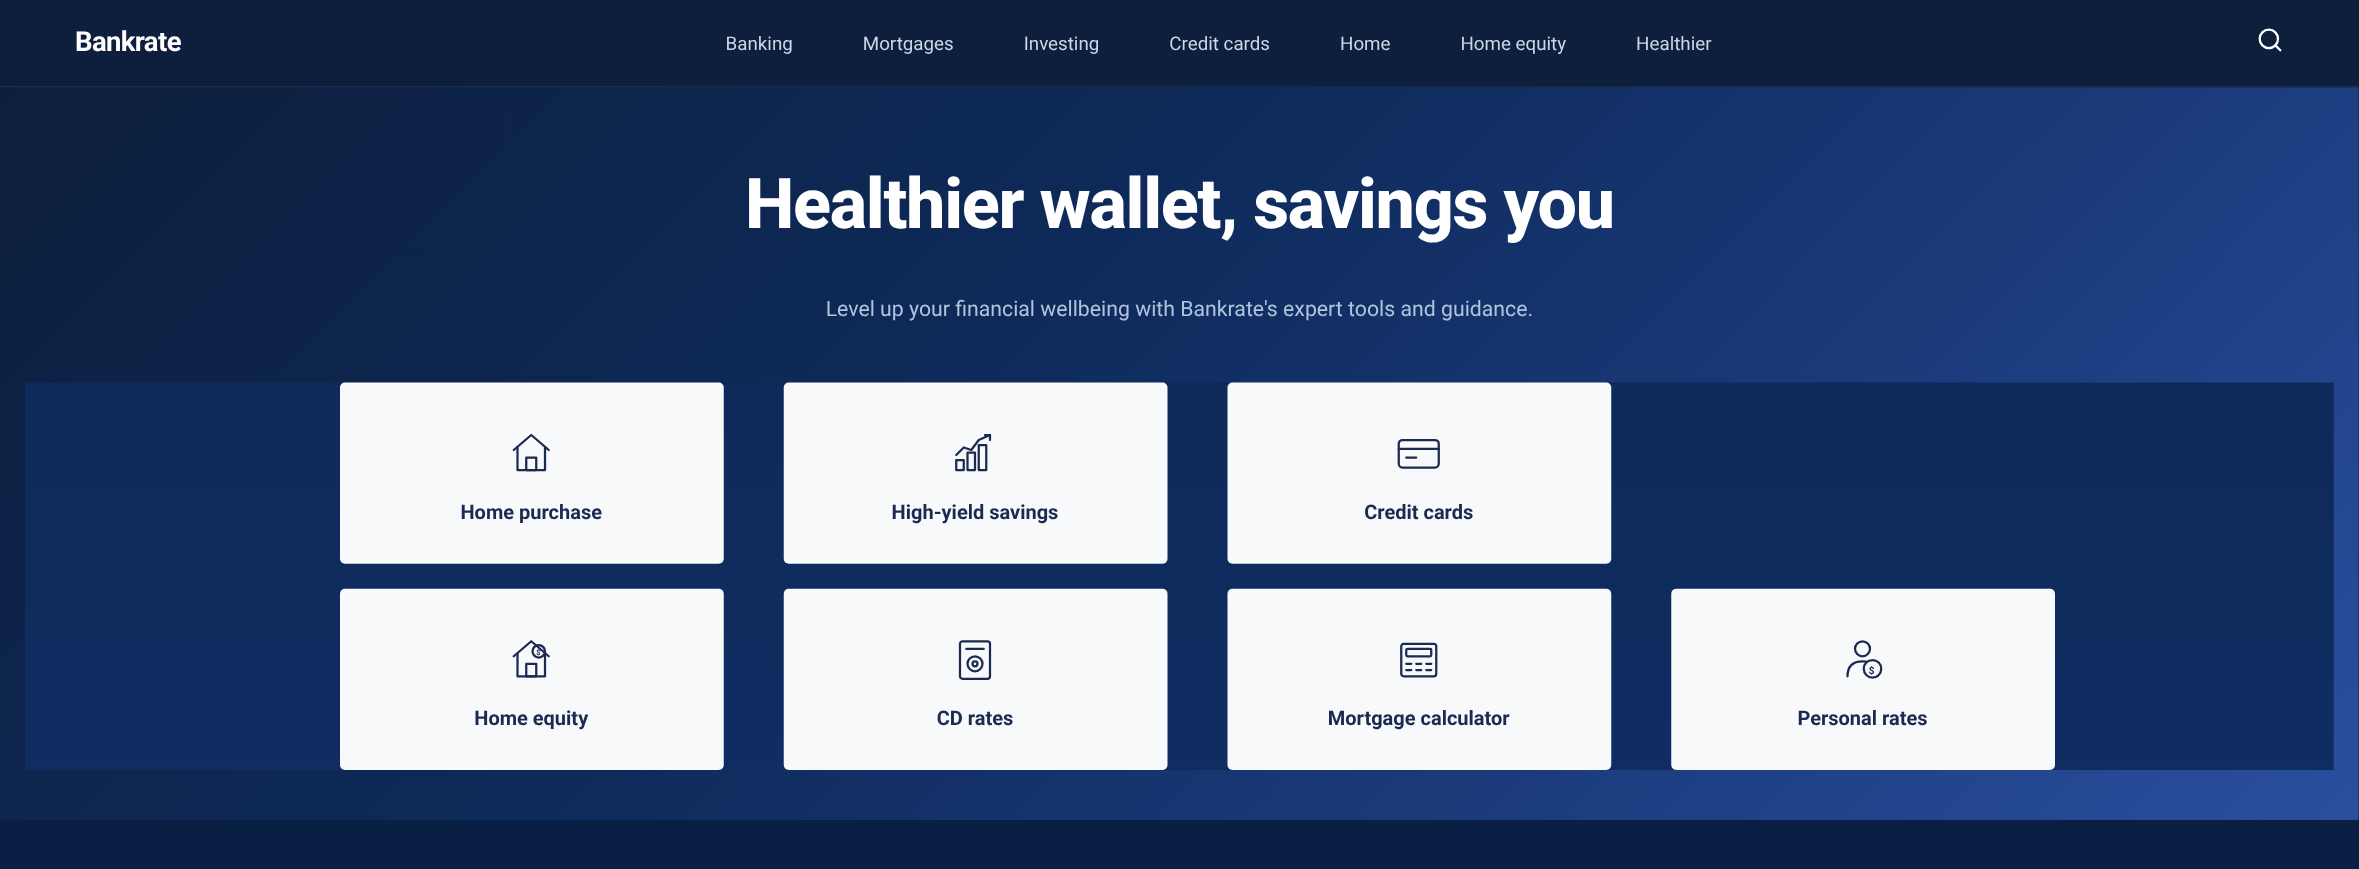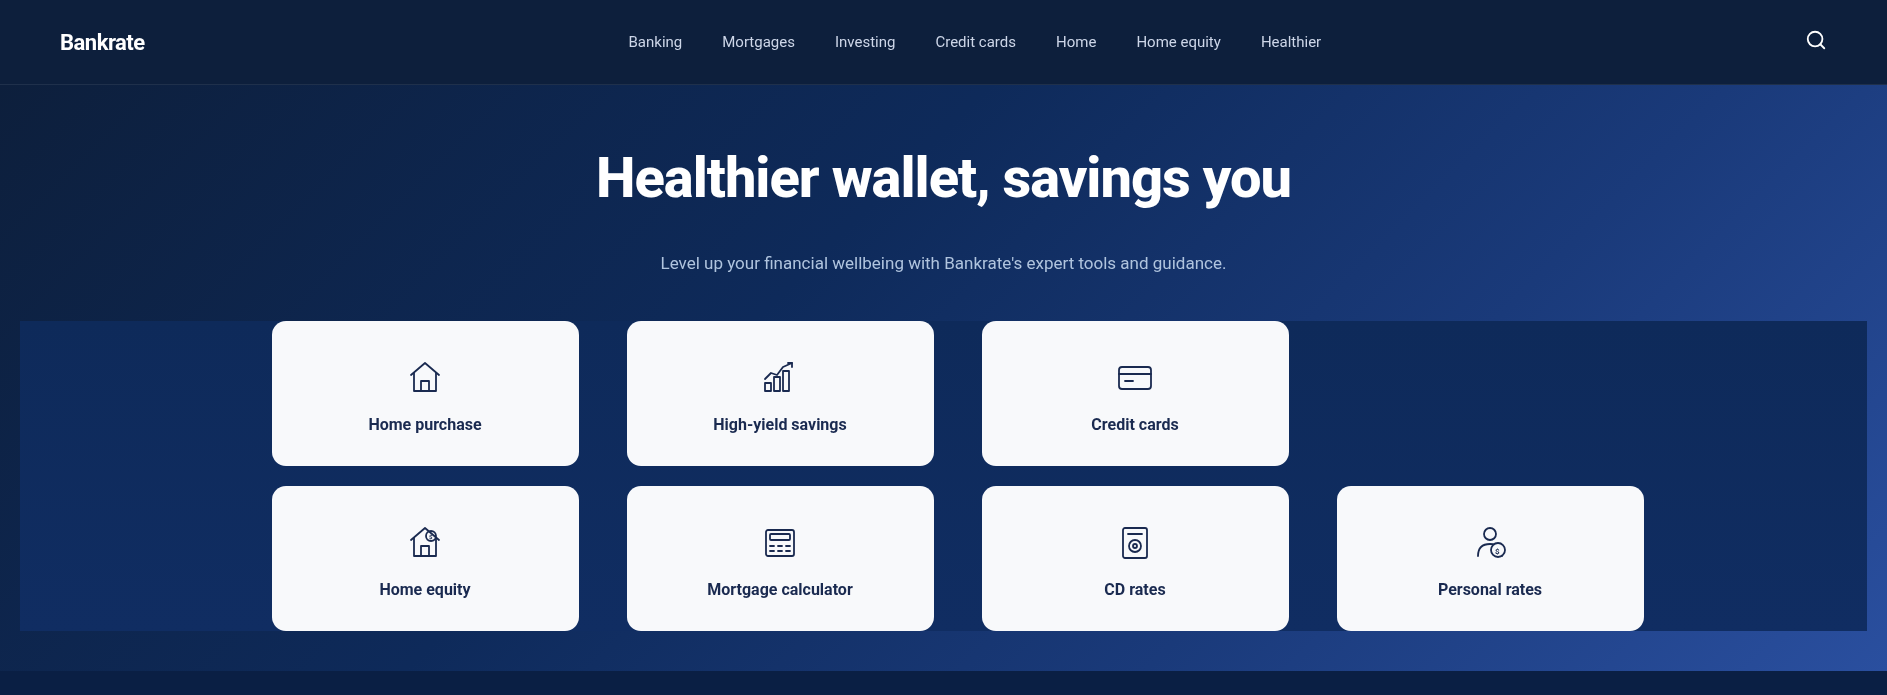--- a/index.html
+++ b/index.html
@@ -15,34 +15,34 @@
       overflow-x: hidden;
     }
 
     
     .header {
       background: #0d1f3c;
       display: flex;
       align-items: center;
       justify-content: space-between;
       padding: 0 60px;
-      height: 85px;
+      height: 70px;
       border-bottom: 1px solid rgba(255,255,255,0.08);
     }
 
     .logo {
       color: #ffffff;
       font-size: 22px;
       font-weight: 700;
       letter-spacing: -0.5px;
     }
 
     .nav {
       display: flex;
-      gap: 40px;
+      gap: 56px;
       align-items: center;
     }
 
     .nav-item {
       color: #cdd6e8;
       font-size: 15px;
       font-weight: 400;
       cursor: pointer;
       text-decoration: none;
       transition: color 0.2s;
@@ -86,21 +86,21 @@
     .cards-grid {
       display: grid;
       grid-template-columns: repeat(4, 1fr);
       gap: 20px;
       max-width: 1400px;
       margin: 0 auto;
     }
 
     .card {
       background: #f8f9fb;
-      border-radius: 14px;
+      border-radius: 4px;
       display: flex;
       flex-direction: column;
       align-items: center;
       justify-content: center;
       padding: 32px 20px 28px;
       cursor: pointer;
       transition: transform 0.15s, box-shadow 0.15s;
       min-height: 145px;
       margin-left: 28px;
     }
@@ -206,48 +206,48 @@
             <circle cx="26" cy="14" r="5"></circle>
             <text x="24" y="17" font-size="6" fill="#1a2a50" stroke="none" font-weight="bold">$</text>
           </svg>
         </div>
         <span class="card-label">Home equity</span>
       </div>
 
       <div class="card">
         <div class="card-icon">
           <svg viewBox="0 0 40 40" fill="none" stroke="#1a2a50" stroke-width="1.8" stroke-linecap="round" stroke-linejoin="round">
+            <rect x="8" y="6" width="24" height="30" rx="2"></rect>
+            <circle cx="20" cy="24" r="6"></circle>
+            <line x1="13" y1="12" x2="27" y2="12"></line>
+            <circle cx="20" cy="24" r="2"></circle>
+          </svg>
+        </div>
+        <span class="card-label">CD rates</span>
+      </div>
+
+      <div class="card">
+        <div class="card-icon">
+          <svg viewBox="0 0 40 40" fill="none" stroke="#1a2a50" stroke-width="1.8" stroke-linecap="round" stroke-linejoin="round">
             <rect x="6" y="8" width="28" height="26" rx="2"></rect>
             <rect x="10" y="12" width="20" height="6" rx="1"></rect>
             <line x1="10" y1="24" x2="14" y2="24"></line>
             <line x1="18" y1="24" x2="22" y2="24"></line>
             <line x1="26" y1="24" x2="30" y2="24"></line>
             <line x1="10" y1="29" x2="14" y2="29"></line>
             <line x1="18" y1="29" x2="22" y2="29"></line>
             <line x1="26" y1="29" x2="30" y2="29"></line>
           </svg>
         </div>
         <span class="card-label">Mortgage calculator</span>
       </div>
 
       <div class="card">
         <div class="card-icon">
           <svg viewBox="0 0 40 40" fill="none" stroke="#1a2a50" stroke-width="1.8" stroke-linecap="round" stroke-linejoin="round">
-            <rect x="8" y="6" width="24" height="30" rx="2"></rect>
-            <circle cx="20" cy="24" r="6"></circle>
-            <line x1="13" y1="12" x2="27" y2="12"></line>
-            <circle cx="20" cy="24" r="2"></circle>
-          </svg>
-        </div>
-        <span class="card-label">CD rates</span>
-      </div>
-
-      <div class="card">
-        <div class="card-icon">
-          <svg viewBox="0 0 40 40" fill="none" stroke="#1a2a50" stroke-width="1.8" stroke-linecap="round" stroke-linejoin="round">
             <circle cx="20" cy="12" r="6"></circle>
             <path d="M8 34 C8 26 12 22 20 22 C28 22 32 26 32 34"></path>
             <circle cx="28" cy="28" r="7" fill="#f8f9fb" stroke="#1a2a50"></circle>
             <text x="25" y="32" font-size="8" fill="#1a2a50" stroke="none" font-weight="bold">$</text>
           </svg>
         </div>
         <span class="card-label">Personal rates</span>
       </div>
     </div>
   </div>

